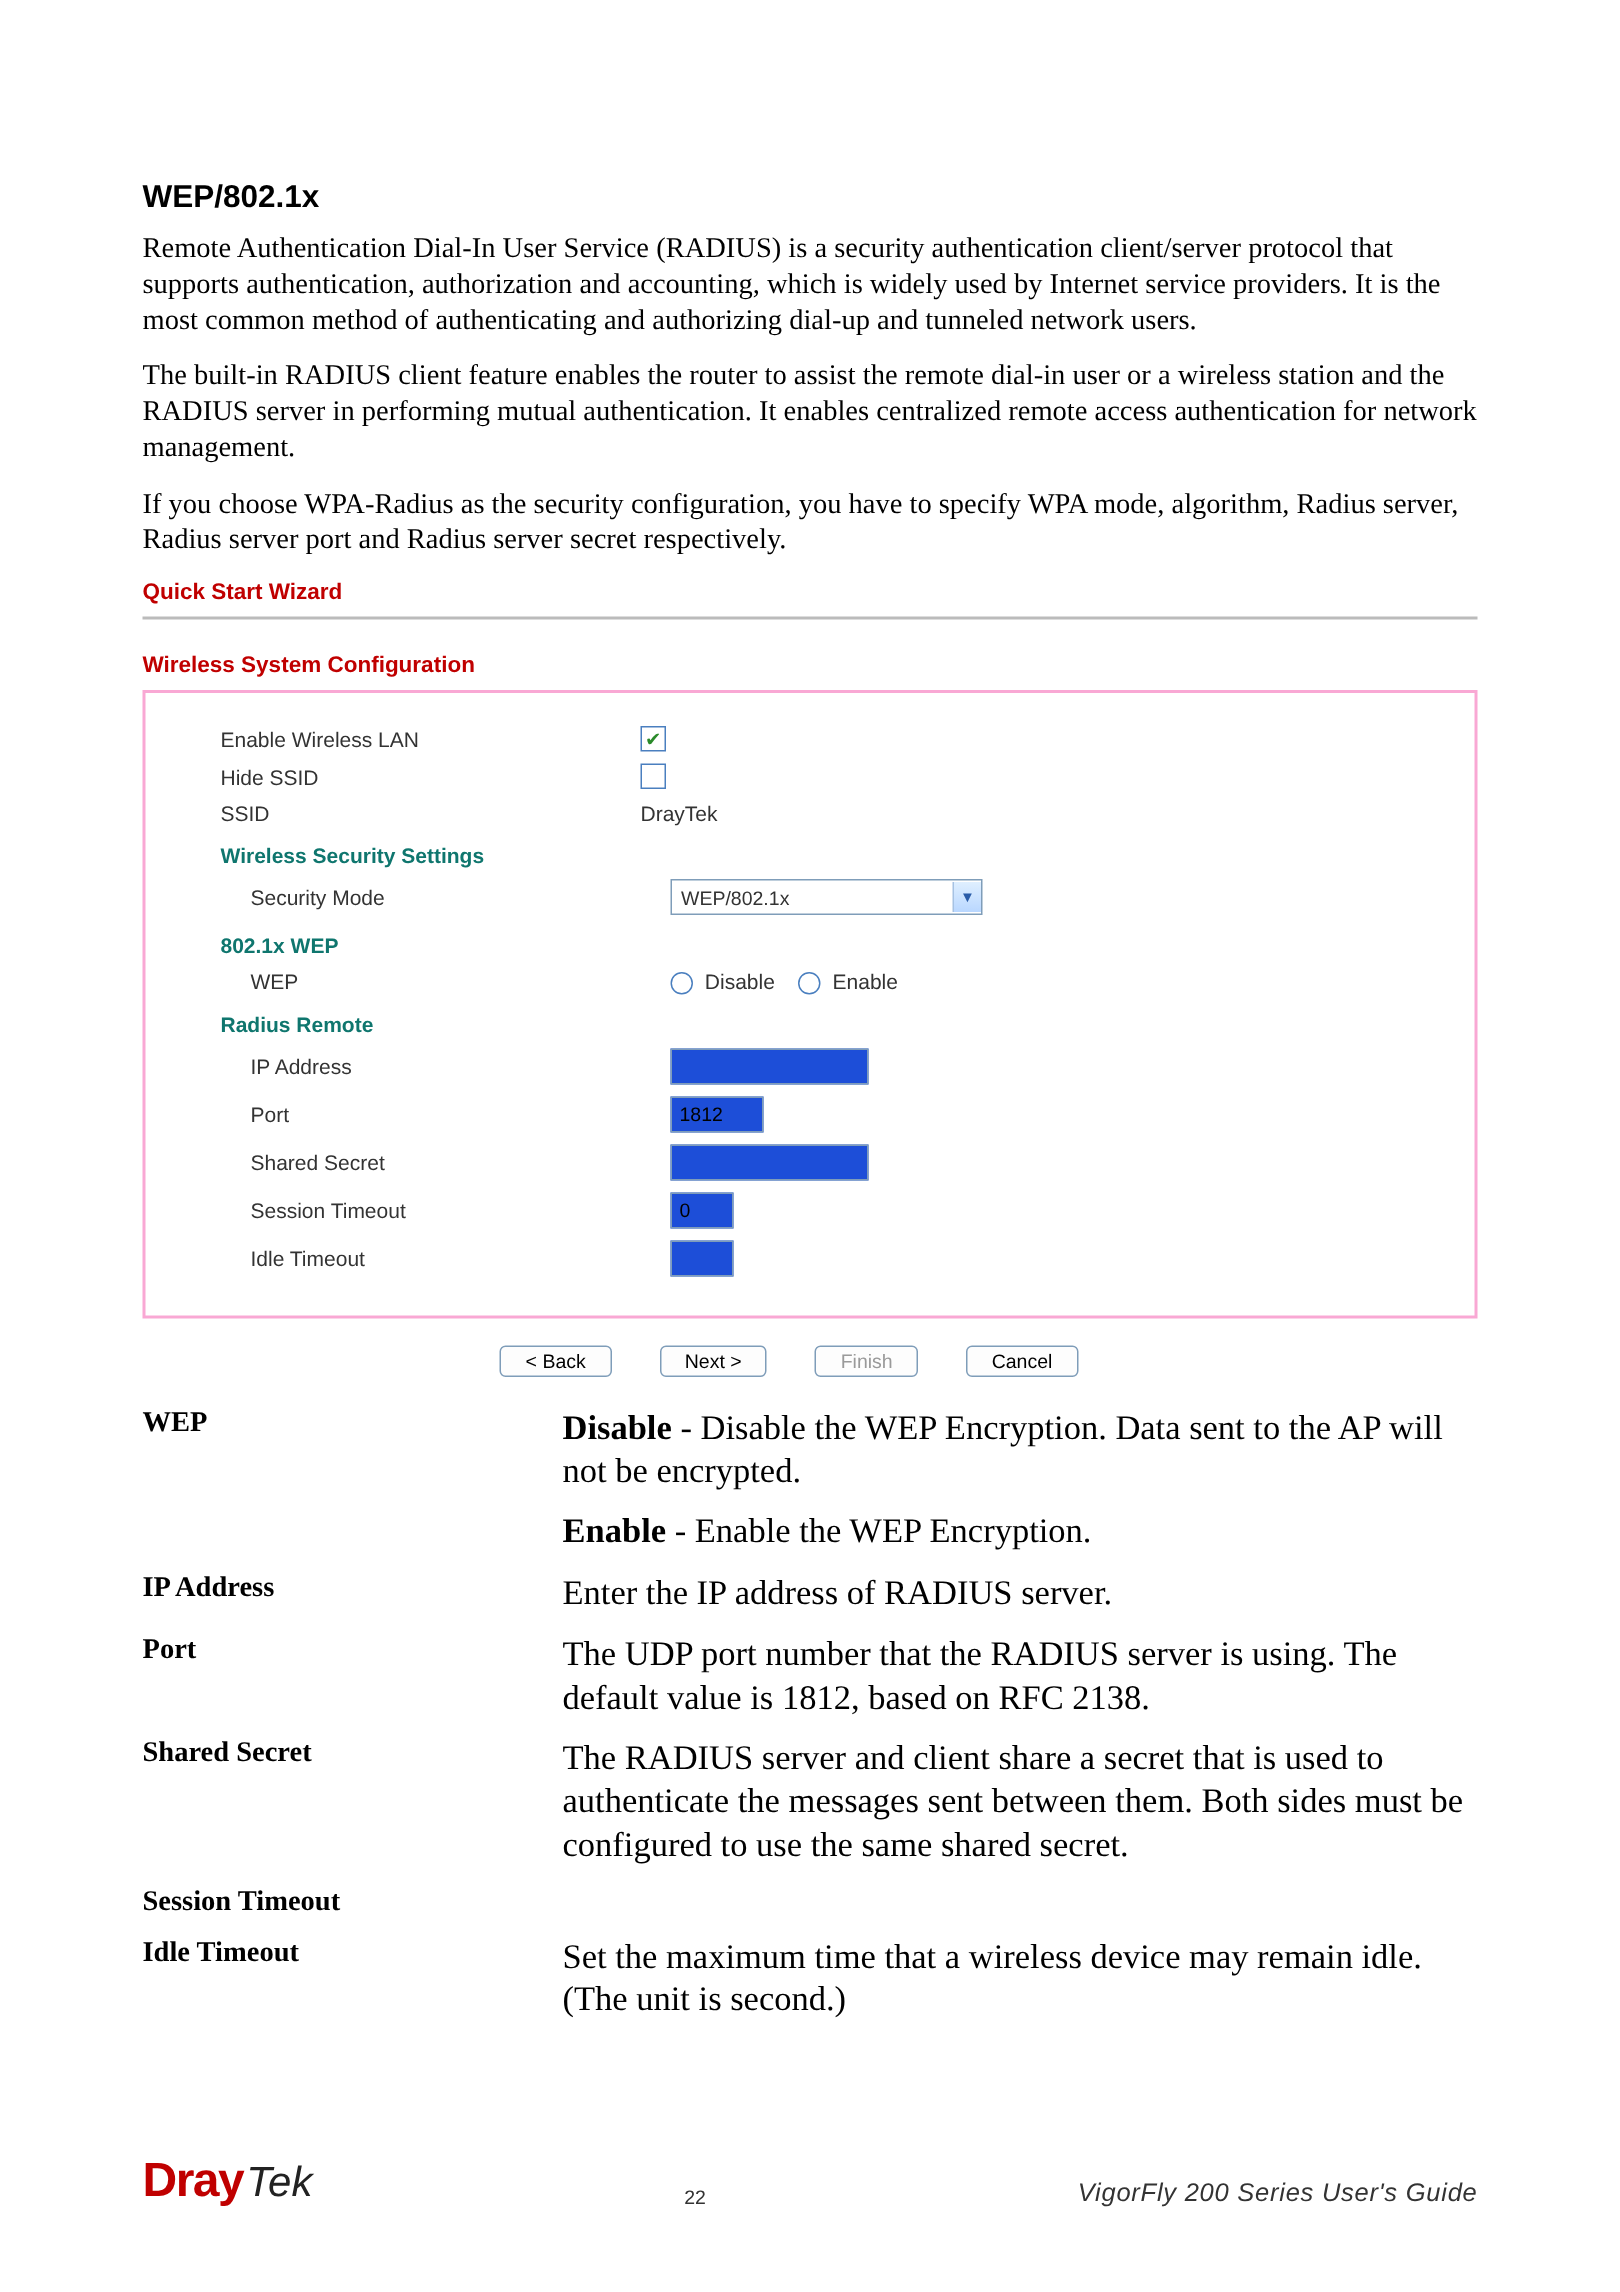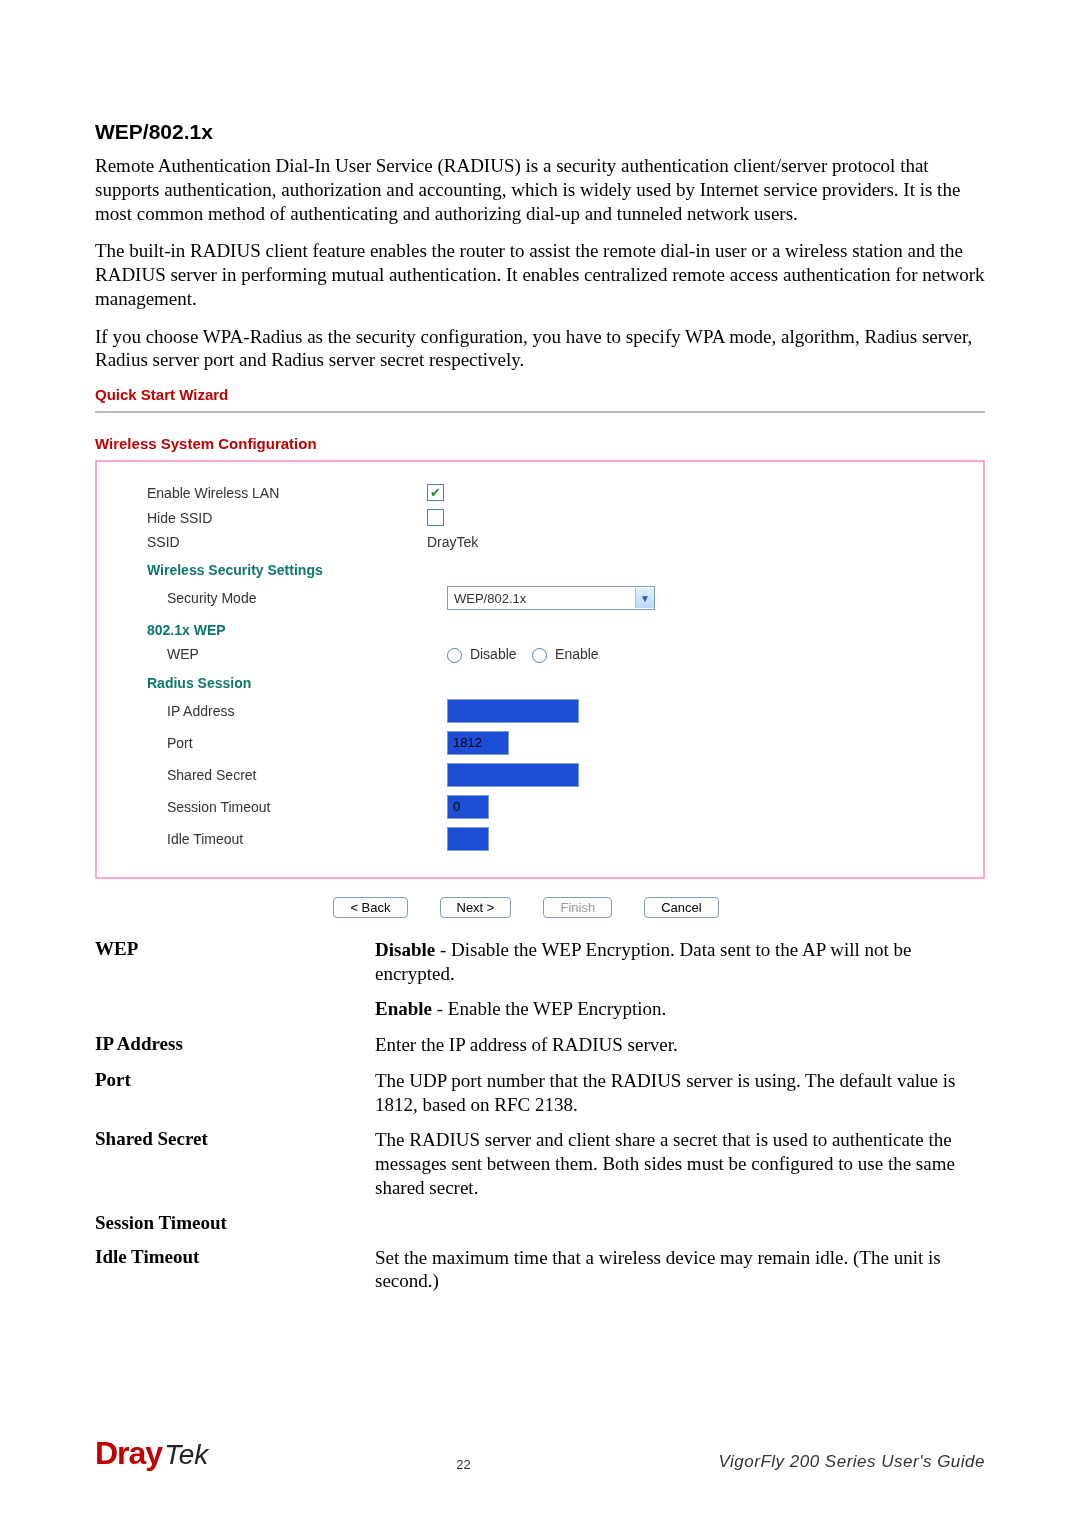--- a/index.html
+++ b/index.html
@@ -148,21 +148,21 @@
     display: flex;
     margin-bottom: 12px;
   }
   .def-term {
     width: 280px;
     font-size: 19px;
     font-weight: bold;
   }
   .def-body {
     flex: 1;
-    font-size: 19px;
+    font-size: 23px;
     line-height: 1.25;
   }
   .def-body .bold { font-weight: bold; }
 
   
   .footer {
     position: absolute;
     bottom: 56px;
     left: 95px;
     right: 95px;
@@ -236,21 +236,21 @@
       <div class="lab indent">WEP</div>
       <div>
         <span class="radio"></span>
         <span>Disable</span>
         &nbsp;&nbsp;
         <span class="radio"></span>
         <span>Enable</span>
       </div>
     </div>
 
-    <div class="red-sub">Radius Session</div>
+    <div class="red-sub">Radius Remote</div>
     <div class="row">
       <div class="lab indent">IP Address</div>
       <div class="txt" style="width:120px"></div>
     </div>
     <div class="row">
       <div class="lab indent">Port</div>
       <div class="txt" style="width:50px">1812</div>
     </div>
     <div class="row">
       <div class="lab indent">Shared Secret</div>

